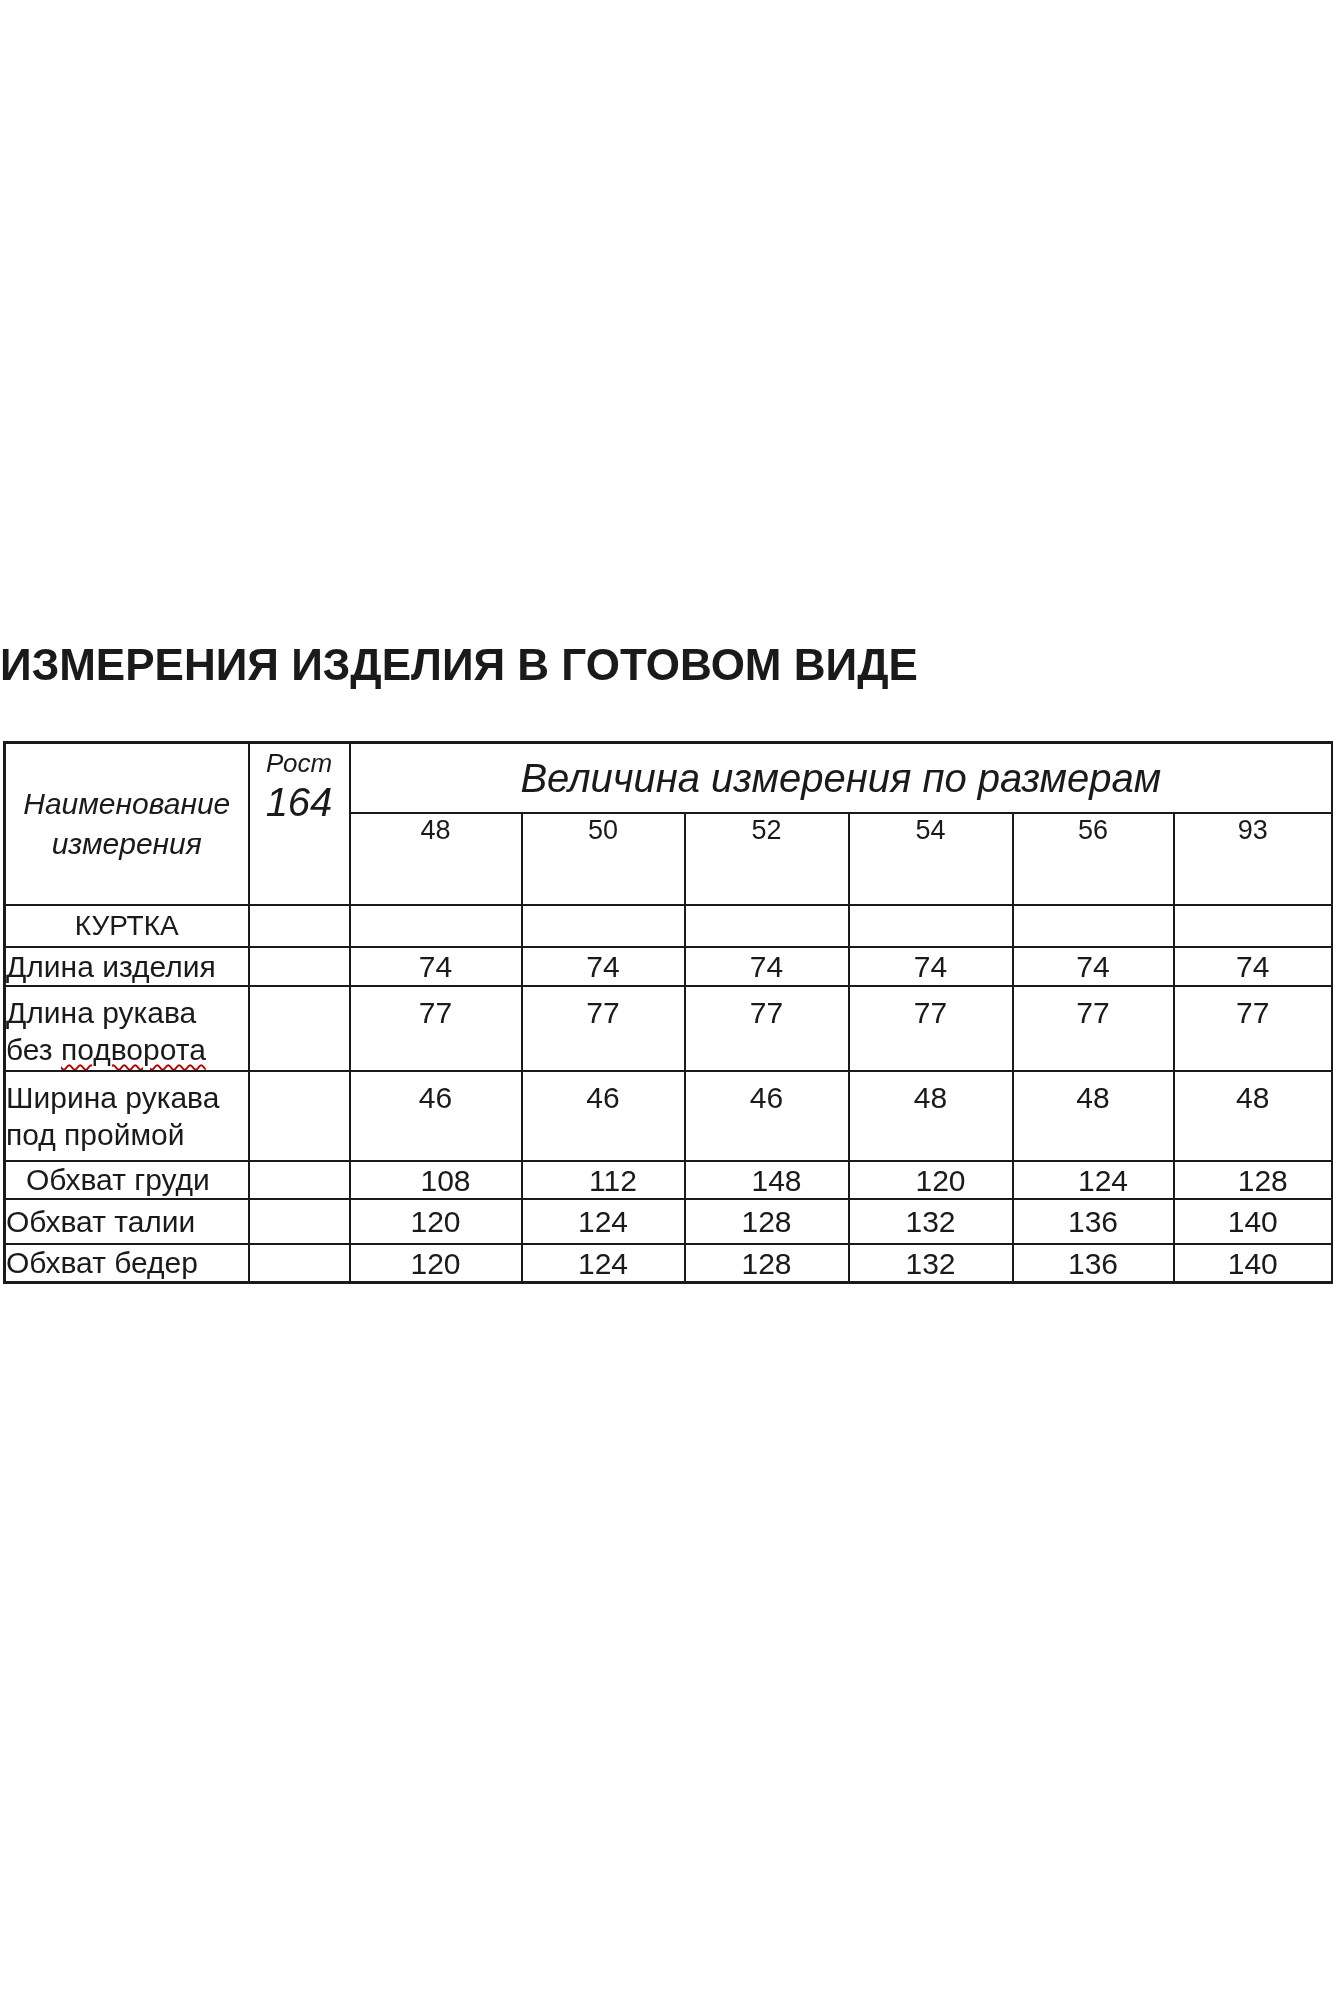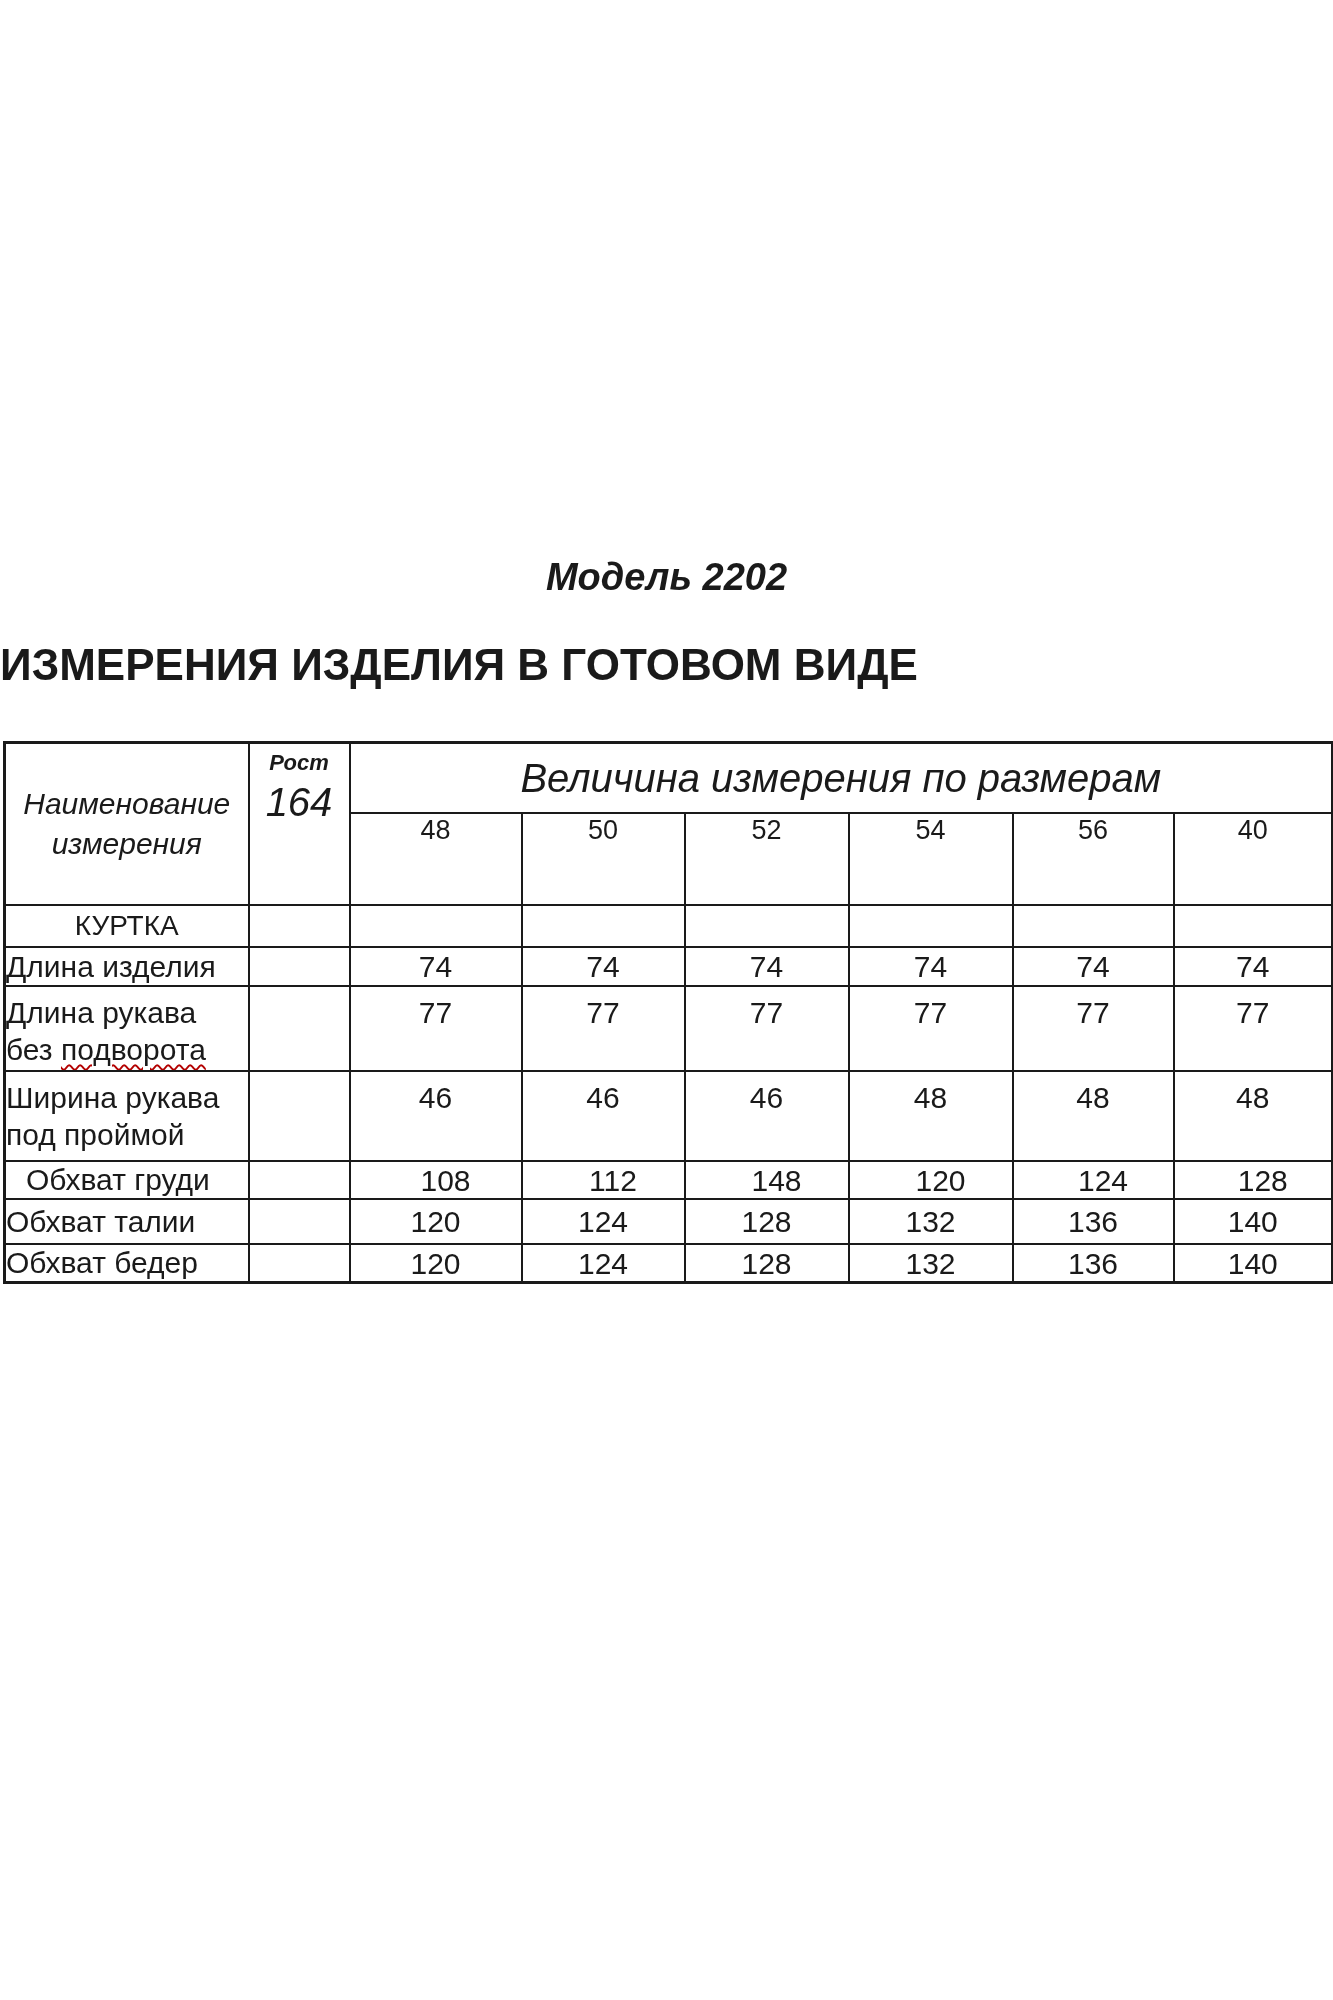--- a/index.html
+++ b/index.html
@@ -62,21 +62,21 @@
     text-align: center;
     vertical-align: middle;
     line-height: 1.35;
     padding: 0 6px;
   }
   .rost-header-cell {
     vertical-align: top;
     text-align: center;
     padding-top: 5px;
   }
-  .rost-label { display: block; font-size: 22px; line-height: 38px; font-weight: 700; font-style: italic; }
+  .rost-label { display: block; font-size: 26px; line-height: 38px; font-weight: 400; font-style: italic; }
   .rost-value { display: block; font-size: 40px; line-height: 40px; font-weight: 400; font-style: italic; }
   .sizes-title-cell {
     height: 68px;
     font-size: 40px;
     font-weight: 700;
     font-style: italic;
     text-align: center;
     vertical-align: middle;
   }
   .size-header-cell {
@@ -130,21 +130,20 @@
     text-decoration-color: var(--spellcheck);
     text-decoration-thickness: 2px;
     text-underline-offset: 4px;
   }
 </style>
 </head>
 <body>
 
 <div class="page">
 
-  <div class="doc-title">Модель 2202</div>
   <div class="doc-subtitle">ИЗМЕРЕНИЯ ИЗДЕЛИЯ В ГОТОВОМ ВИДЕ</div>
 
   <table class="meas-table">
     <colgroup>
       <col style="width:244px">
         <col style="width:101px">
         <col style="width:172px">
         <col style="width:163px">
       <col style="width:164px">
         <col style="width:164px">
@@ -159,21 +158,21 @@
           <span class="rost-value">164</span>
         </th>
         <th class="sizes-title-cell" colspan="6">Величина измерения по размерам</th>
       </tr>
       <tr>
         <th class="size-header-cell">48</th>
         <th class="size-header-cell">50</th>
         <th class="size-header-cell">52</th>
         <th class="size-header-cell">54</th>
         <th class="size-header-cell">56</th>
-        <th class="size-header-cell">40</th>
+        <th class="size-header-cell">93</th>
       </tr>
     </thead>
     <tbody>
       <tr class="row-kurtka">
         <td class="section-cell">КУРТКА</td>
         <td></td>
         <td></td>
         <td></td>
         <td></td>
         <td></td>

